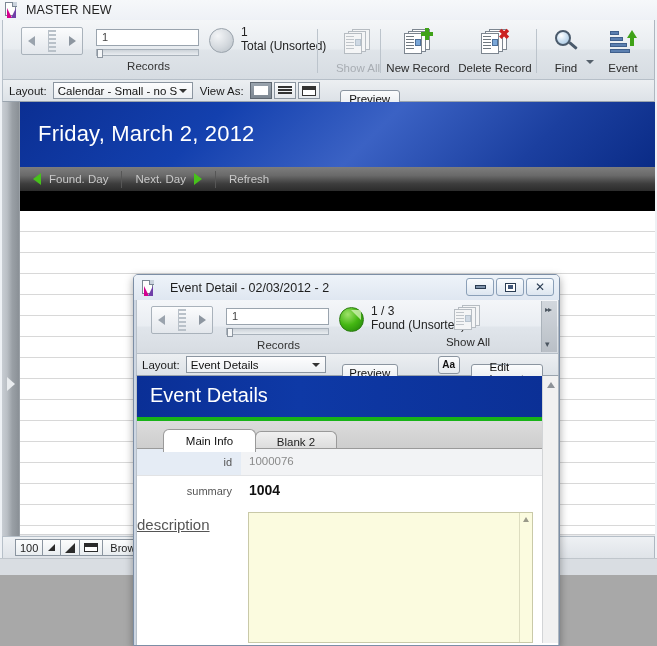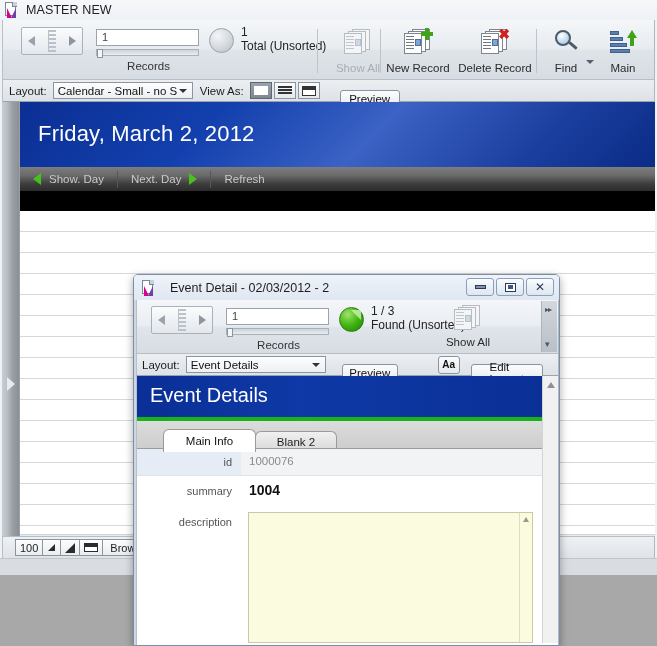--- a/index.html
+++ b/index.html
@@ -268,22 +268,22 @@
   .row-id{position:absolute;left:0;top:0;width:406px;height:27px;background:#f2f3f5;border-bottom:1px solid #e2e3e5;box-sizing:border-box;padding-left:12px;}
   .row-id .lab{position:absolute;left:0;top:0;width:104px;height:26px;background:#e5ecf5;
     display:flex;align-items:center;justify-content:flex-end;padding-right:9px;box-sizing:border-box;
     font-size:11px;color:#555;}
   .row-id .val{position:absolute;left:112px;top:6px;font-size:11.5px;color:#8a8a8a;}
   .row-sum{position:absolute;left:0;top:27px;width:406px;height:36px;}
   .row-sum .lab{position:absolute;left:0;top:9px;width:104px;text-align:right;padding-right:9px;
     box-sizing:border-box;font-size:11px;color:#555;}
   .row-sum .val{position:absolute;left:112px;top:6px;font-size:14px;color:#111;font-weight:bold;}
   .row-desc{position:absolute;left:0;top:63px;width:406px;height:131px;}
-  .row-desc .lab{position:absolute;left:0;top:4px;width:104px;text-align:right;padding-right:9px;
-    box-sizing:border-box;font-size:11px;color:#555;}
+  .row-desc .lab{position:absolute;left:0;top:4px;width:104px;padding-right:9px;
+    box-sizing:border-box;font-size:15px;color:#555;text-decoration:underline;}
   .ta{position:absolute;left:111px;top:0;width:285px;height:131px;
     background:#fbfbdf;border:1px solid #c9c9a8;box-sizing:border-box;}
   .ta .txt{position:absolute;left:5px;top:3px;font-size:11.5px;color:#4a5568;white-space:nowrap;}
   .ta-sb{position:absolute;right:0;top:0;width:13px;height:129px;background:#fbfbdf;border-left:1px solid #ddddc0;box-sizing:border-box;}
   .ta-sb .up{position:absolute;left:3px;top:4px;width:0;height:0;
     border-left:3px solid transparent;border-right:3px solid transparent;border-bottom:5px solid #9a9a8a;}
   .dlg-shade{position:absolute;left:0;top:0;width:2px;height:372px;background:#cdd6e2;}
 </style>
 </head>
 <body>
@@ -387,21 +387,21 @@
         <div class="tb-ico">
           <div class="ico-sort">
               <i class="b1"></i>
               <i class="b2"></i>
               <i class="b3"></i>
               <i class="b4"></i>
               <span class="up"></span>
               <span class="upstem"></span>
             </div>
         </div>
-        <div class="lab">Main</div>
+        <div class="lab">Event</div>
       </div>
     </div>
 
     <div class="layoutbar">
       <span class="lb-lab">Layout:</span>
       <div class="combo" style="width:140px">
         <span class="cv">Calendar - Small - no Si...</span>
         <span class="cc"></span>
       </div>
       <span class="lb-lab" style="margin-left:1px">View As:</span>
@@ -423,21 +423,21 @@
       <div class="scroll-gutter">
         <div class="gutter-tri"></div>
       </div>
       <div class="cal-area">
         <div class="day-header">
           <div class="day-title">Friday, March 2, 2012</div>
         </div>
         <div class="navbar">
           <div class="itm">
             <span class="grn-l"></span>
-            <span>Show. Day</span>
+            <span>Found. Day</span>
           </div>
           <span class="vr"></span>
           <div class="itm">
             <span>Next. Day</span>
             <span class="grn-r"></span>
           </div>
           <span class="vr"></span>
           <div class="itm">
             <span>Refresh</span>
           </div>

